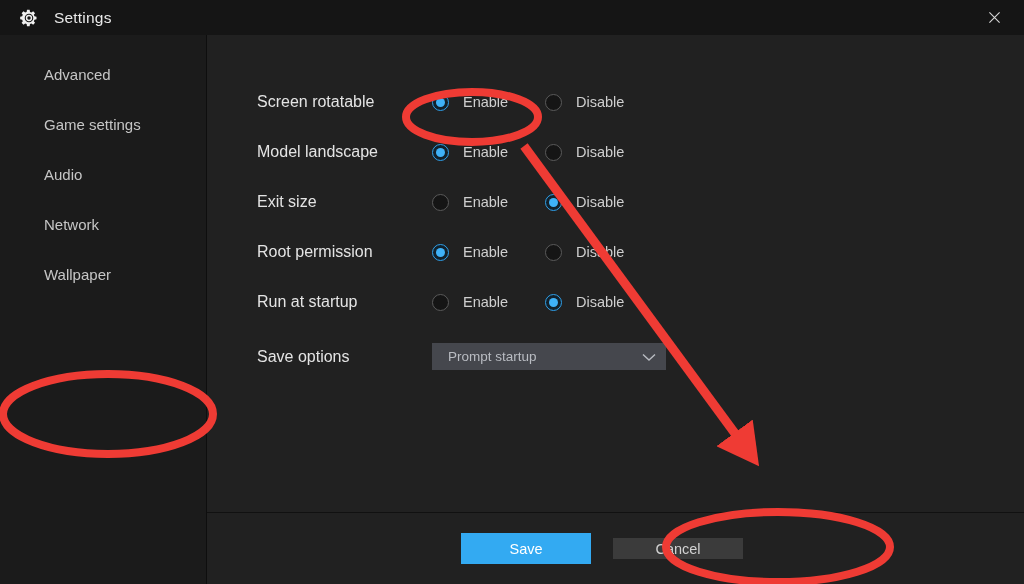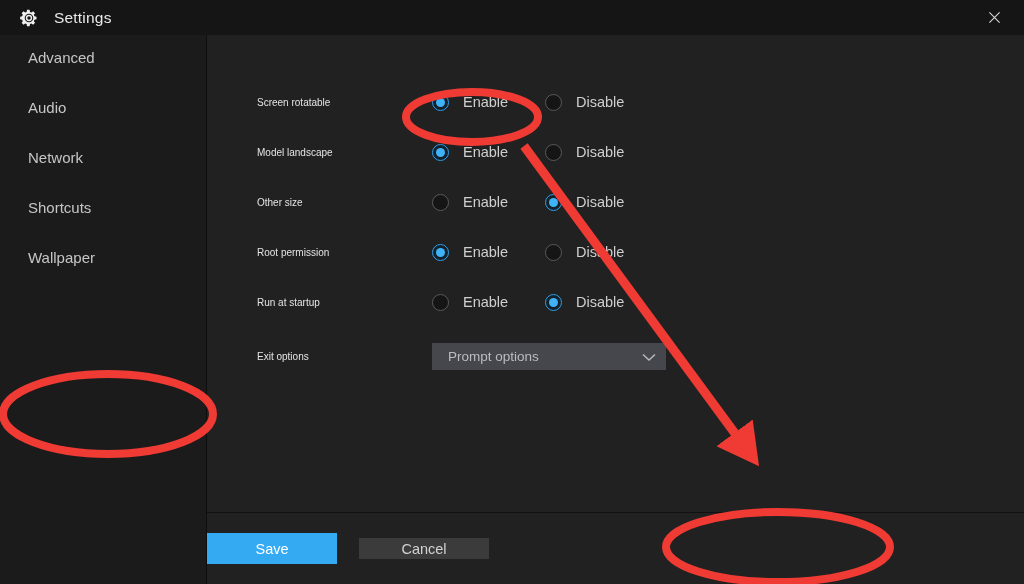--- a/index.html
+++ b/index.html
@@ -76,21 +76,22 @@
     flex: 0 0 207px;
     background: #1b1b1b;
     border-right: 1px solid #0e0e0e;
     padding-top: 14px;
     box-sizing: border-box;
     position: relative;
   }
   .nav-item {
     height: 50px;
     display: flex;
-    padding-left: 28px;
+    align-items: center;
+    padding-left: 44px;
     font-size: 15px;
     color: #c6c6c6;
     cursor: pointer;
     position: relative;
     box-sizing: border-box;
   }
   .nav-item.active {
     background: #313131;
     color: #3fa9f5;
   }
@@ -119,21 +120,21 @@
     box-sizing: border-box;
   }
   .row {
     height: 50px;
     display: flex;
     align-items: center;
   }
   .row-label {
     width: 175px;
     flex: 0 0 175px;
-    font-size: 10px;
+    font-size: 16px;
     color: #e4e4e4;
   }
   .opt {
     display: flex;
     align-items: center;
     cursor: pointer;
     width: 113px;
     flex: 0 0 113px;
   }
   .radio {
@@ -187,21 +188,21 @@
   }
 
   
   #footer {
     flex: 0 0 72px;
     height: 72px;
     border-top: 1px solid #111;
     background: #212121;
     display: flex;
     align-items: center;
-    justify-content: flex-start;
+    justify-content: center;
     padding-right: 27px;
     box-sizing: border-box;
   }
   #save-button {
     width: 130px;
     height: 31px;
     background: #33aaf2;
     color: #ffffff;
     border: none;
     font-size: 14.5px;
@@ -250,27 +251,27 @@
     </span>
   </div>
 
   <div id="body-split">
 
     <div id="sidebar">
         <div class="nav-item">
           <span>Advanced</span>
         </div>
         <div class="nav-item">
+          <span>Game settings</span>
+        </div>
+        <div class="nav-item">
           <span>Audio</span>
         </div>
         <div class="nav-item">
           <span>Network</span>
-        </div>
-        <div class="nav-item">
-          <span>Shortcuts</span>
         </div>
         <div class="nav-item">
           <span>Wallpaper</span>
         </div>
       </div>
 
     <div id="content">
       <div id="rows">
           <div class="row">
             <div class="row-label">Screen rotatable</div>
@@ -288,21 +289,21 @@
             <div class="opt">
               <span class="radio on"></span>
               <span class="opt-label">Enable</span>
             </div>
             <div class="opt">
               <span class="radio"></span>
               <span class="opt-label">Disable</span>
             </div>
           </div>
           <div class="row">
-            <div class="row-label">Other size</div>
+            <div class="row-label">Exit size</div>
             <div class="opt">
               <span class="radio"></span>
               <span class="opt-label">Enable</span>
             </div>
             <div class="opt">
               <span class="radio on"></span>
               <span class="opt-label">Disable</span>
             </div>
           </div>
           <div class="row">
@@ -321,23 +322,23 @@
             <div class="opt">
               <span class="radio"></span>
               <span class="opt-label">Enable</span>
             </div>
             <div class="opt">
               <span class="radio on"></span>
               <span class="opt-label">Disable</span>
             </div>
           </div>
           <div class="row sel-row">
-            <div class="row-label">Exit options</div>
+            <div class="row-label">Save options</div>
             <div class="select">
-              <span class="select-value">Prompt options</span>
+              <span class="select-value">Prompt startup</span>
               <span><svg width="14" height="9" viewBox="0 0 14 9">
                   <path d="M1 1.5 L7 7 L13 1.5" fill="none" stroke="#b9bcc2" stroke-width="1.4"></path>
                 </svg></span>
             </div>
           </div>
         </div>
 
       <div id="footer">
         <button id="save-button">Save</button>
         <button id="cancel-button">Cancel</button>

